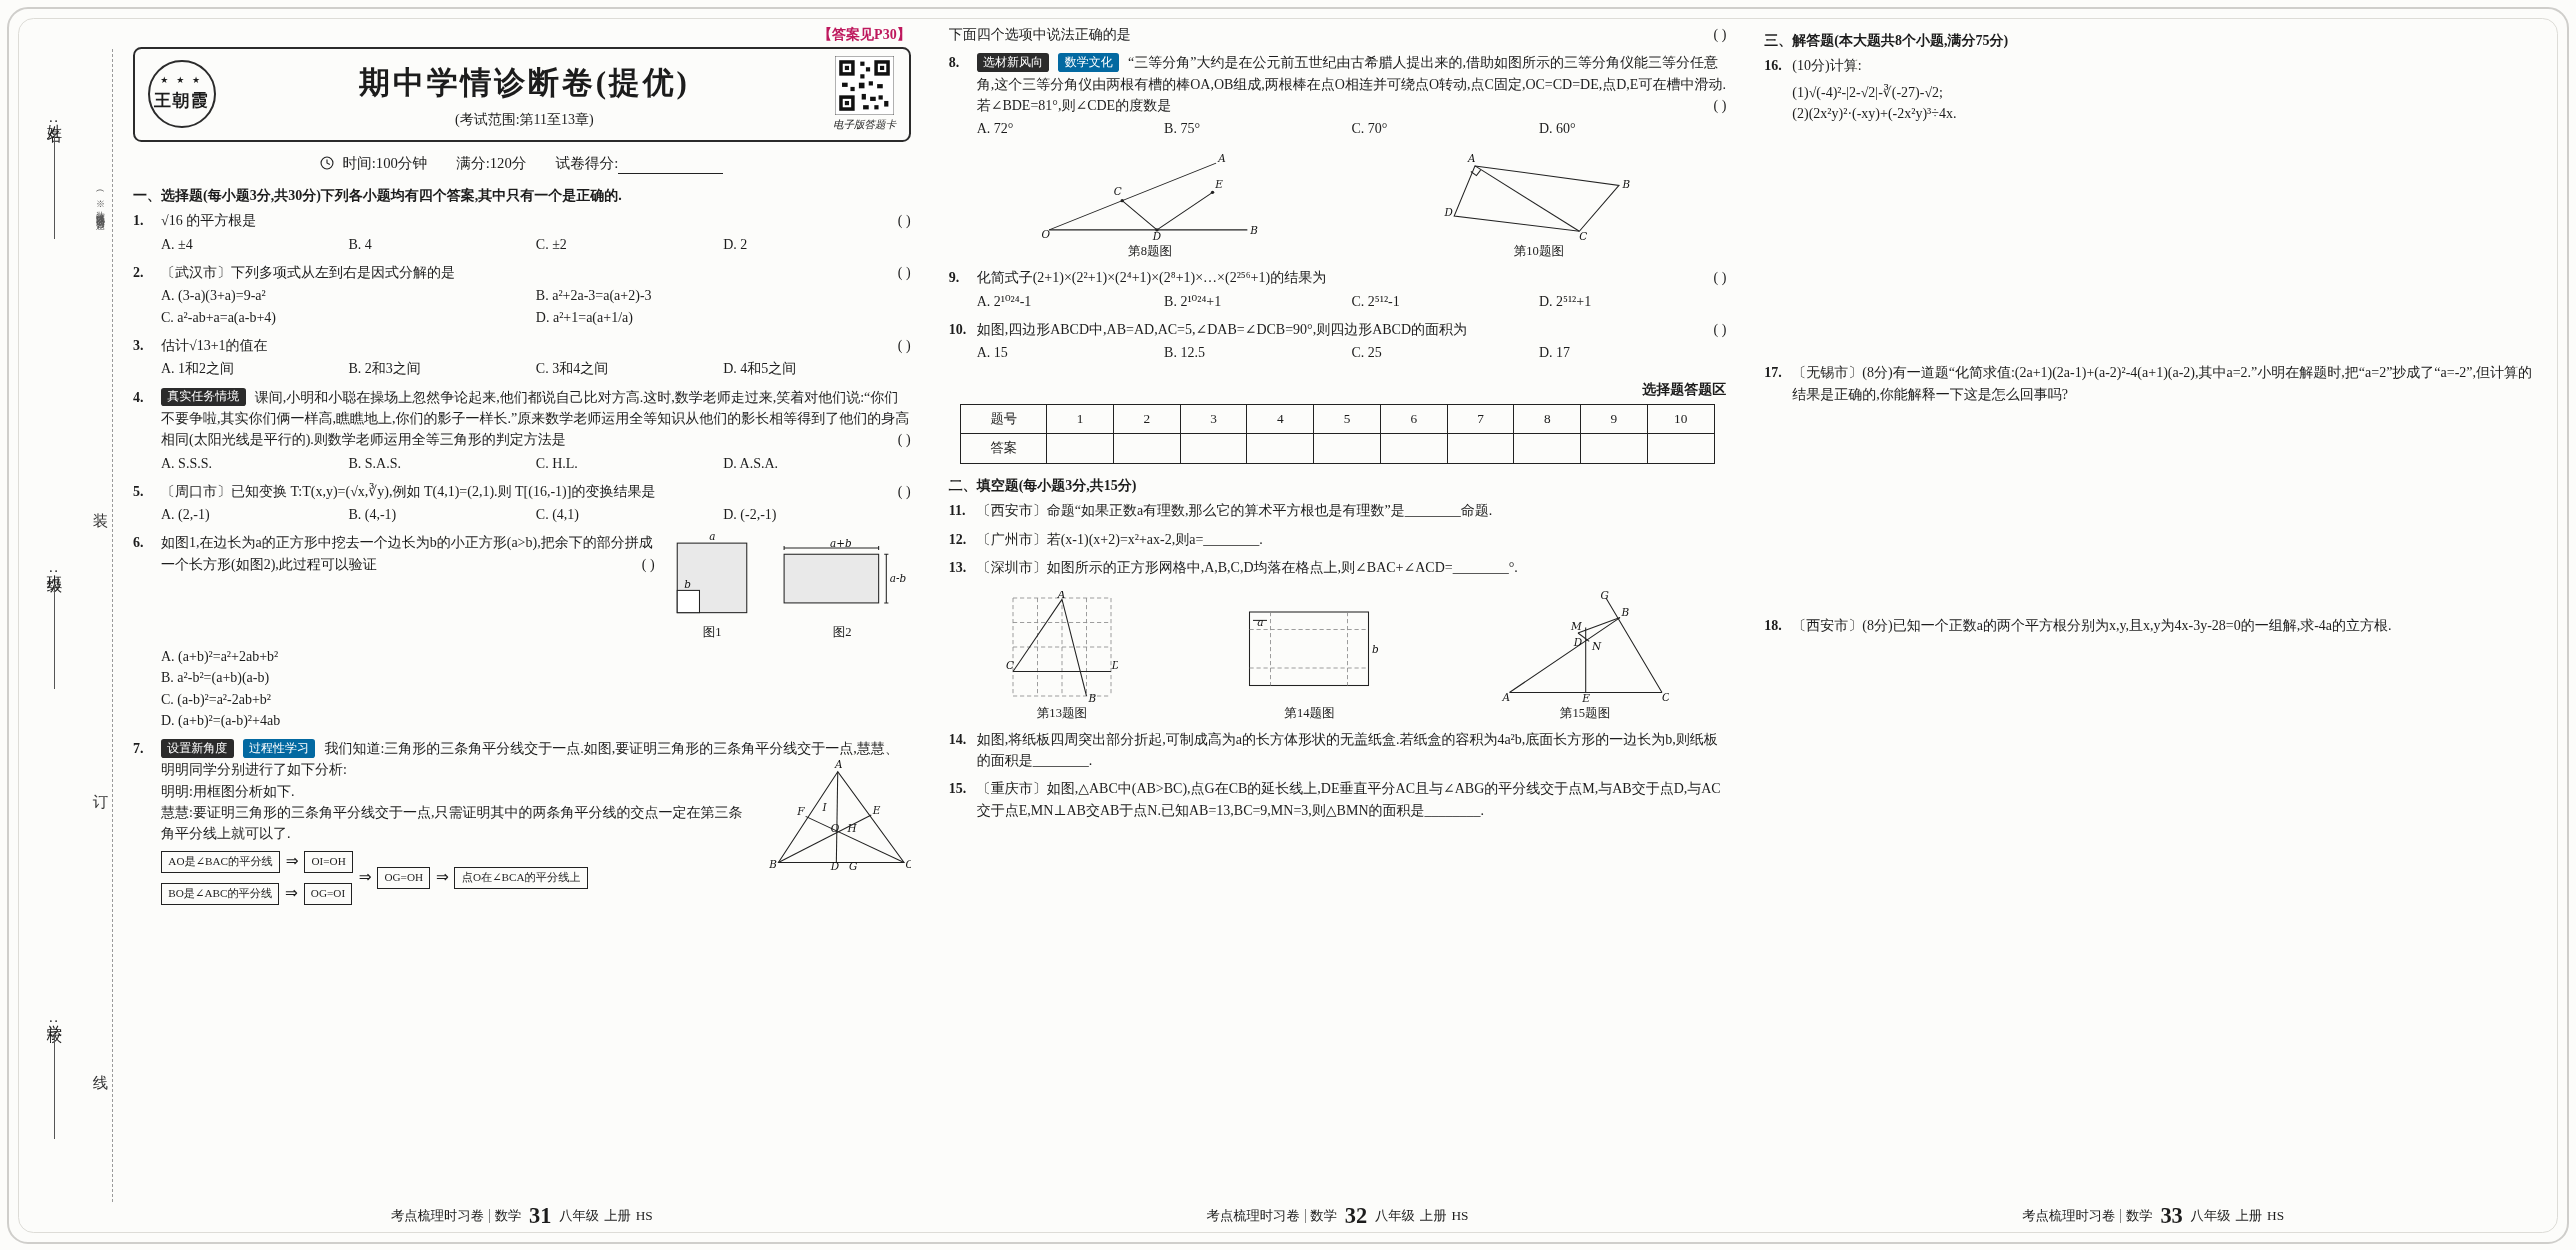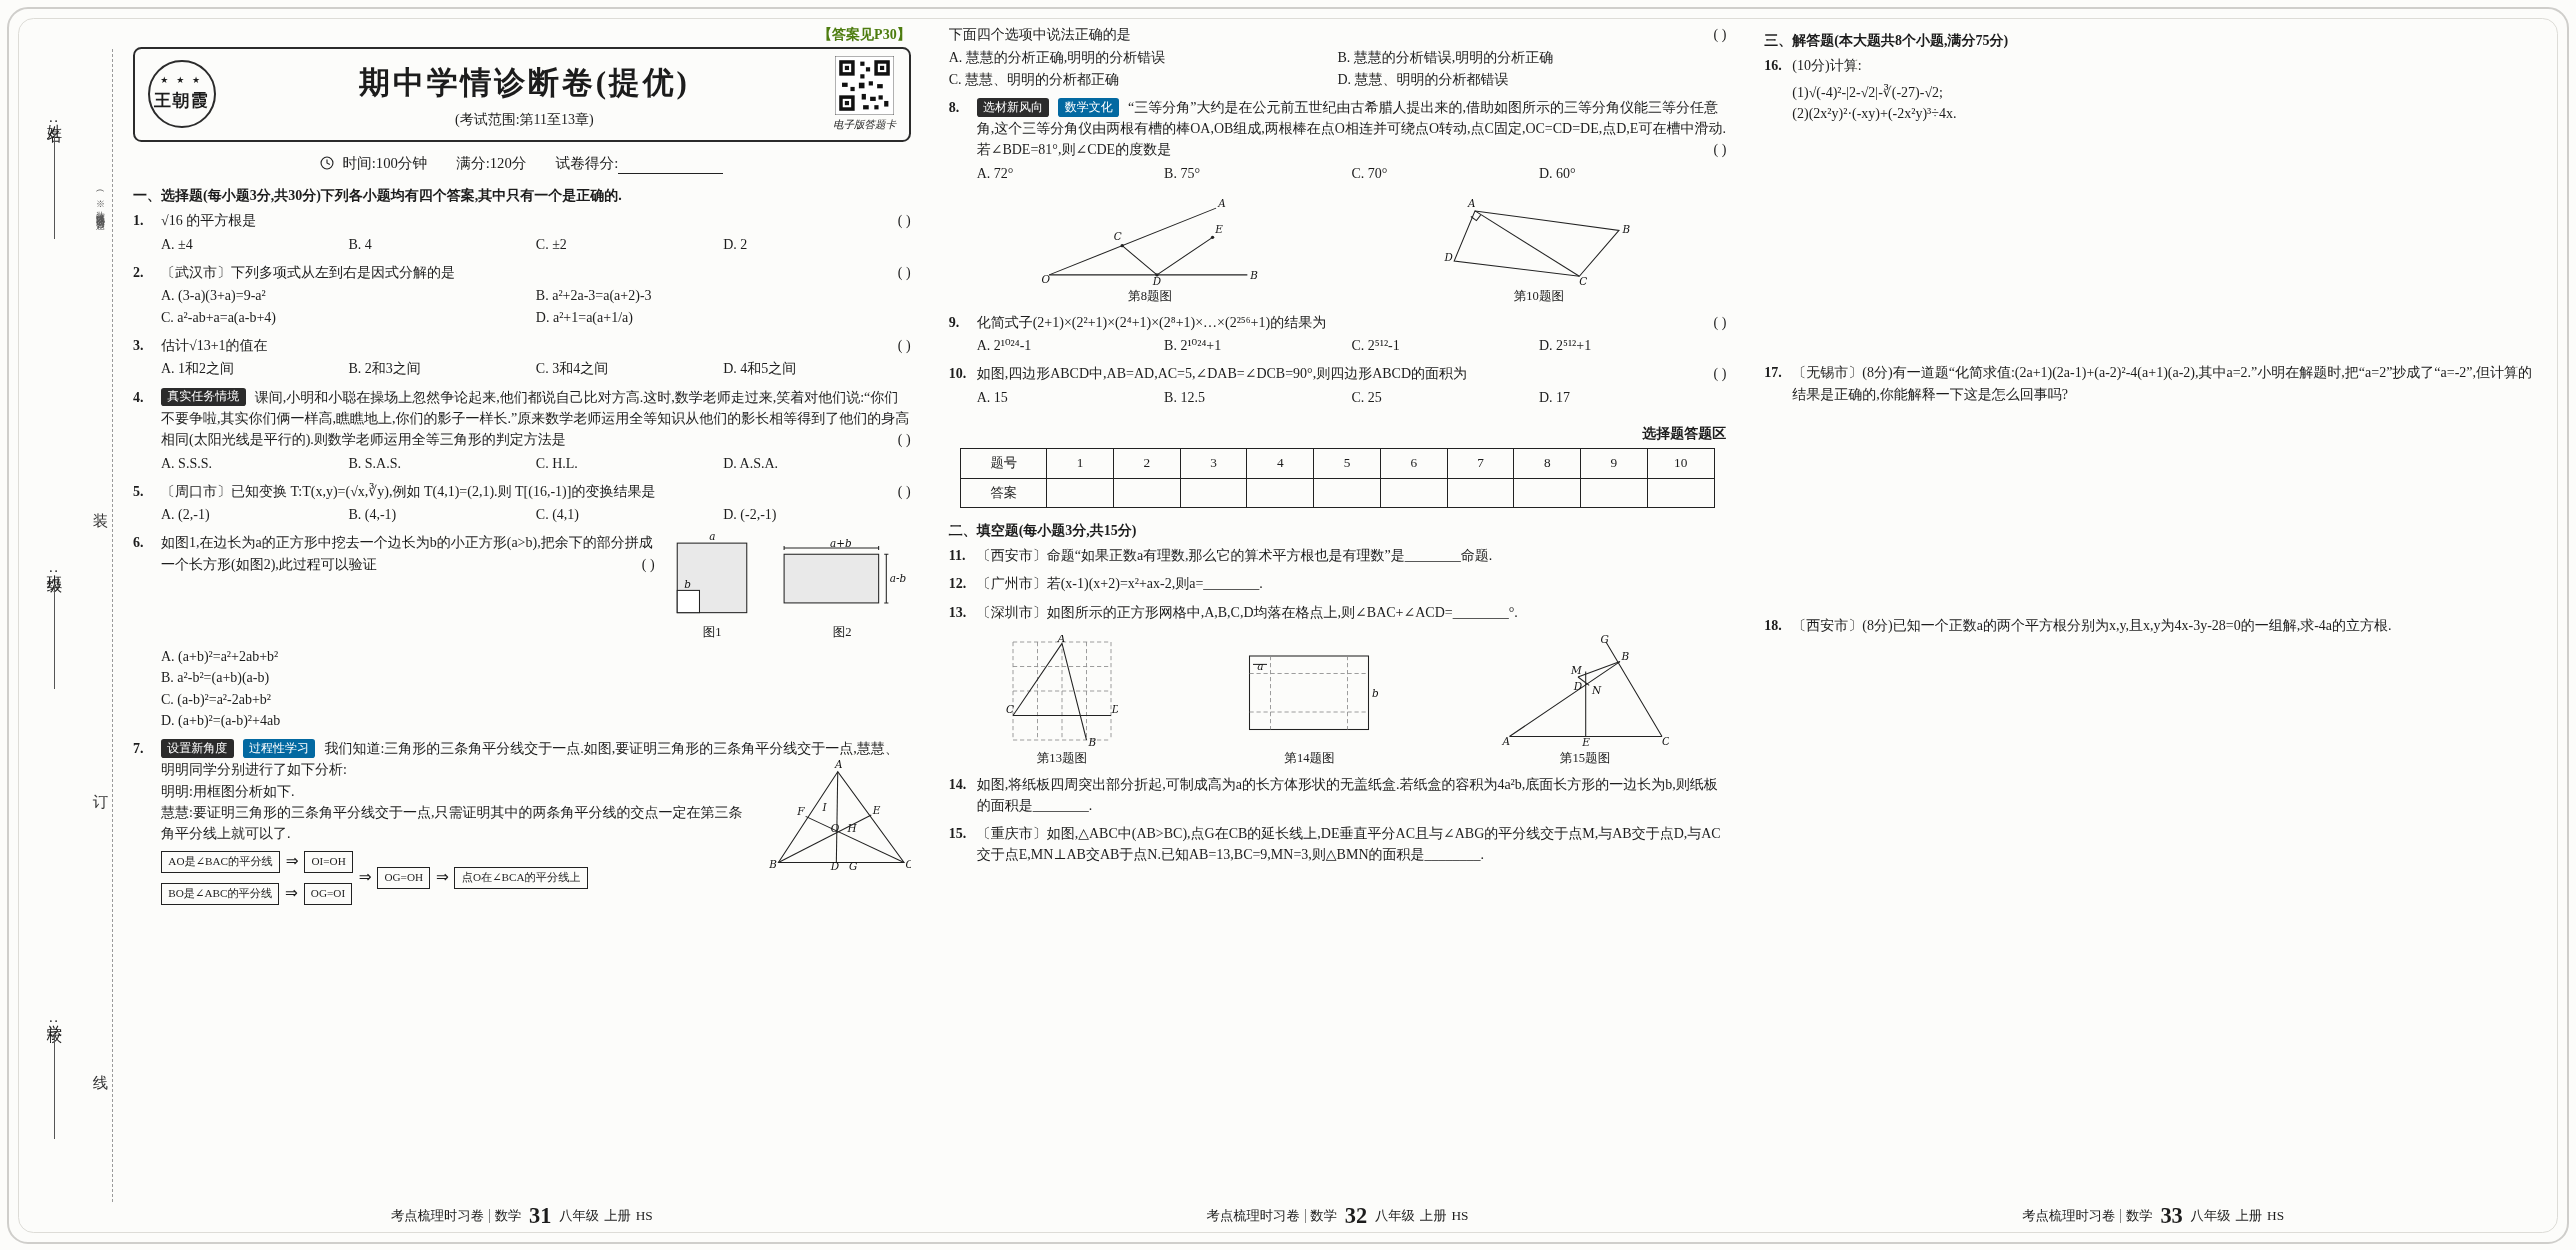--- a/index.html
+++ b/index.html
@@ -15,21 +15,21 @@
   .s-label{writing-mode:vertical-rl;font-size:15.4px;letter-spacing:3.5px}
   .s-line{width:0.7px;height:105px;background:#555;margin-top:7px}
   .bindstrip{position:absolute;left:88px;top:49px;bottom:49px;width:24px;border-right:1.4px dashed #9a9a9a;
       display:flex;flex-direction:column;justify-content:space-around;align-items:center}
   .bind-char{writing-mode:vertical-rl;font-size:15.4px;color:#333}
   .bind-note{writing-mode:vertical-rl;font-size:9px;color:#555;letter-spacing:1.4px}
 
   .columns{position:absolute;left:133px;top:24px;right:34px;bottom:18px;display:flex;gap:38px}
   .col{flex:1;display:flex;flex-direction:column;font-size:14px;line-height:1.52;position:relative;min-width:0}
 
-  .ans-ref{text-align:right;font-weight:bold;font-size:14px;color:#4d7c0f;margin-bottom:1.4px}
+  .ans-ref{text-align:right;font-weight:bold;font-size:14px;color:#be185d;margin-bottom:1.4px}
   .hdr{border:2.1px solid #2b2b2b;border-radius:8.4px;padding:7px 12.6px;display:flex;align-items:center;gap:14px}
   .logo{width:64px;height:64px;border:2.1px solid #2b2b2b;border-radius:50%;display:flex;flex-direction:column;
         align-items:center;justify-content:center;flex:0 0 auto}
   .logo-txt{font-weight:bold;font-size:17px;letter-spacing:1.4px}
   .logo-star{font-size:9px;letter-spacing:2.8px}
   .hdr-mid{flex:1;text-align:center}
   .hdr-title{font-size:31px;font-weight:bold;letter-spacing:2.8px}
   .hdr-scope{font-size:14px;margin-top:2.8px}
   .qr-wrap{display:flex;flex-direction:column;align-items:center;gap:2.1px;flex:0 0 auto}
   .qr-label{font-size:10.5px;font-style:italic}
@@ -314,26 +314,20 @@
       <span>上册</span>
       <span>HS</span>
     </div>
   </div>
 
   <div class="col">
 
     <div class="q" style="padding-left:0">
       <span>下面四个选项中说法正确的是</span>
       <span class="paren">(    )</span>
-      <div class="opts">
-        <span class="opt w50">A. 慧慧的分析正确,明明的分析错误</span>
-        <span class="opt w50">B. 慧慧的分析错误,明明的分析正确</span>
-        <span class="opt w50">C. 慧慧、明明的分析都正确</span>
-        <span class="opt w50">D. 慧慧、明明的分析都错误</span>
-      </div>
     </div>
 
     <div class="q">
       <span class="qn">8.</span>
       <span class="tag">选材新风向</span>
       <span class="tag tag2">数学文化</span>
       <span>“三等分角”大约是在公元前五世纪由古希腊人提出来的,借助如图所示的三等分角仪能三等分任意角,这个三等分角仪由两根有槽的棒OA,OB组成,两根棒在点O相连并可绕点O转动,点C固定,OC=CD=DE,点D,E可在槽中滑动.若∠BDE=81°,则∠CDE的度数是</span>
       <span class="paren">(    )</span>
       <div class="opts">
         <span class="opt w25">A. 72°</span>

